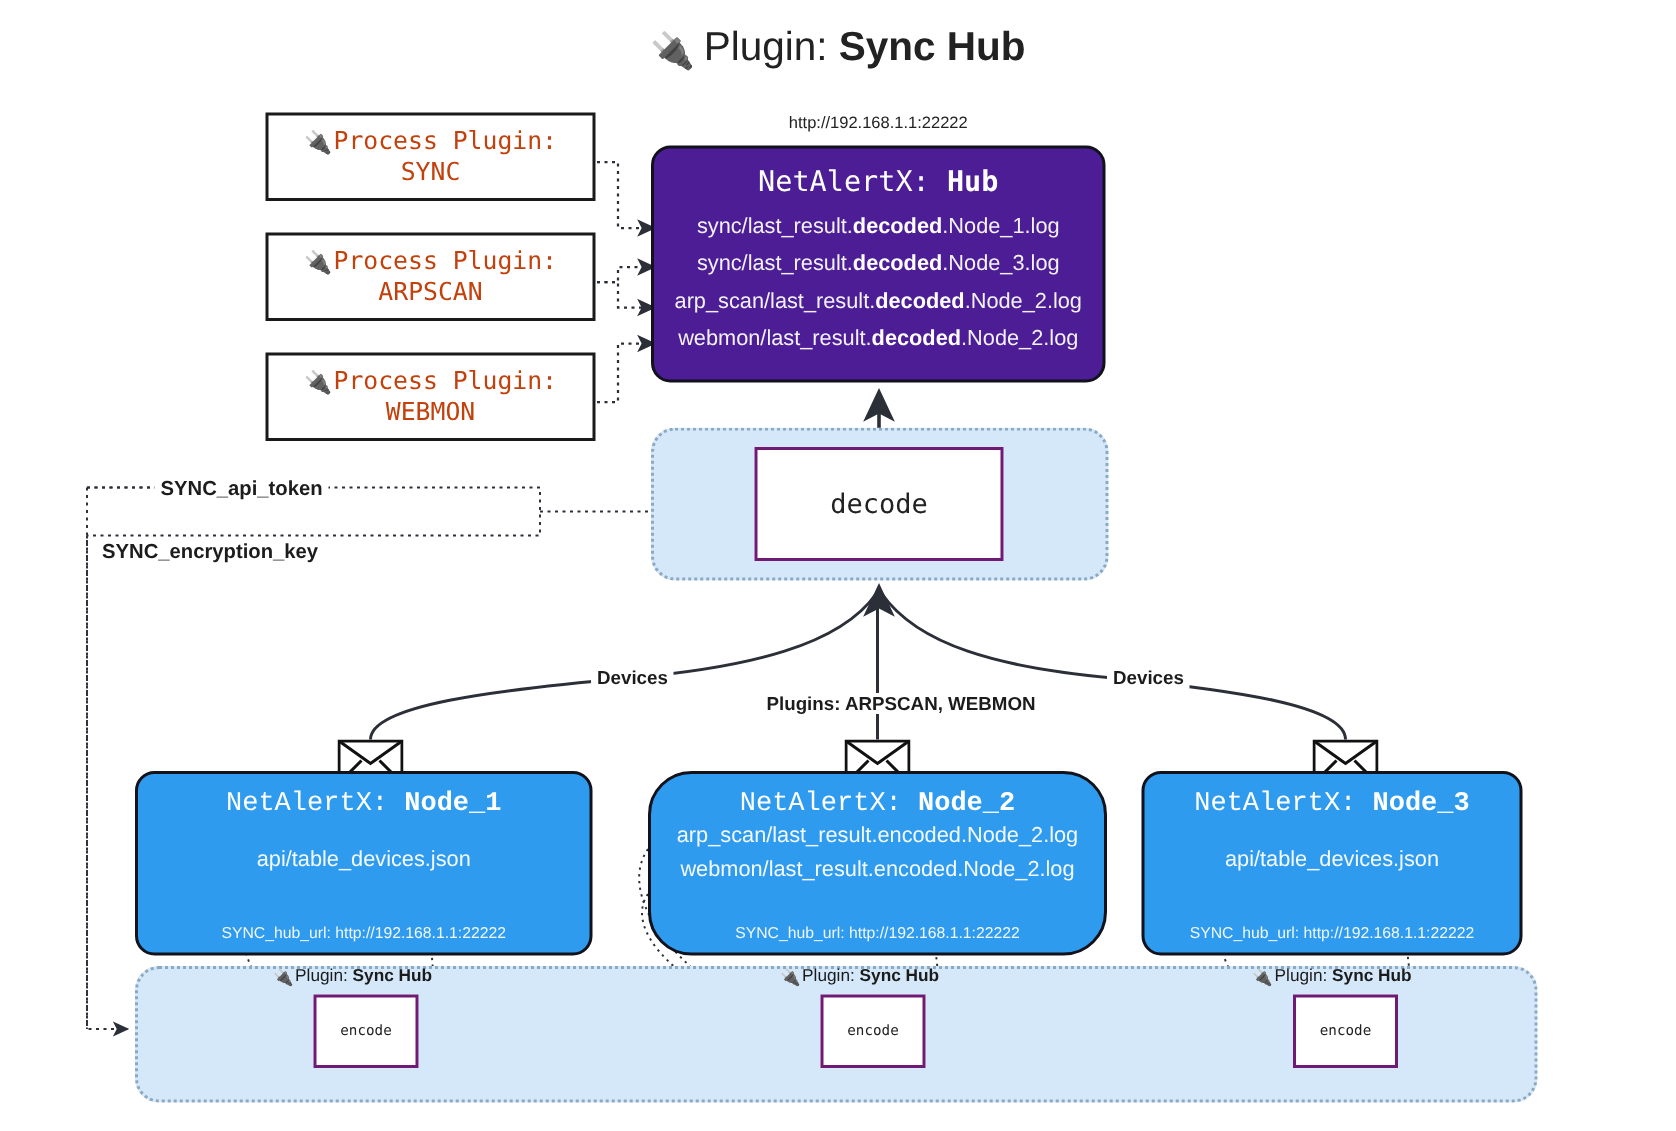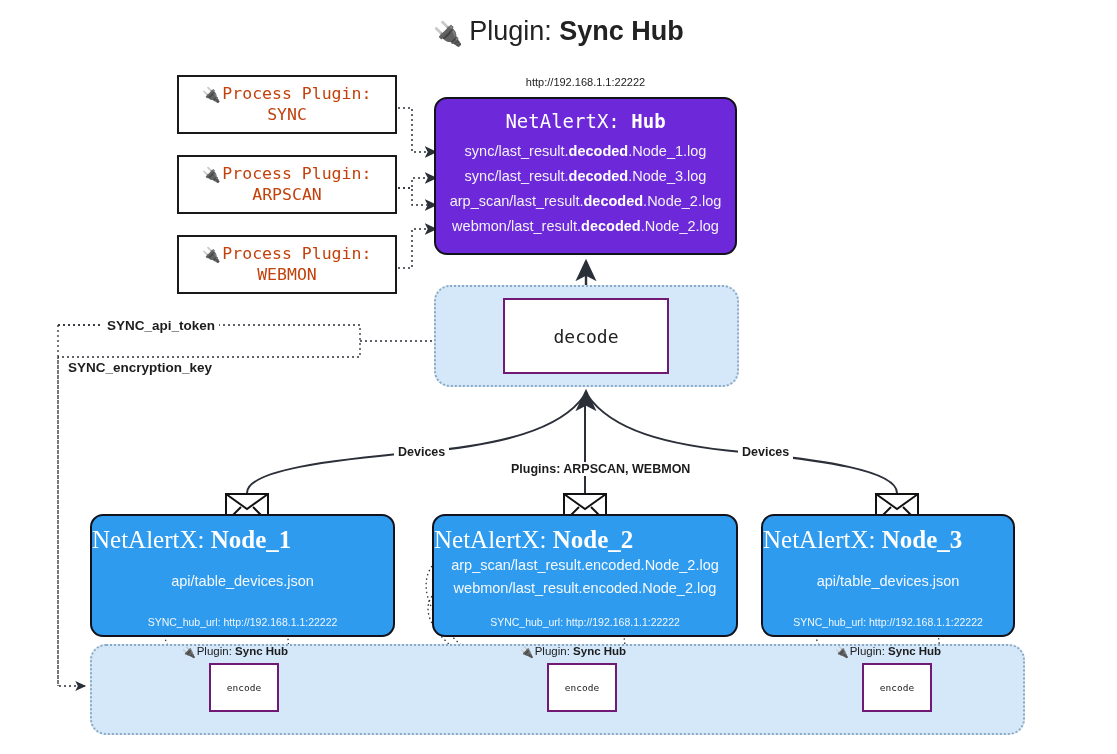--- a/index.html
+++ b/index.html
@@ -43,21 +43,21 @@
     text-align:center;
   }
   .proc-box .l1 { white-space:nowrap; }
   .proc-box .l1 .plug { margin-right:1px; font-size:15px; vertical-align:-1px;
     font-family:"DejaVu Sans", sans-serif; }
 
   
   .hub {
     position:absolute;
     left:434px; top:97px; width:303px; height:158px;
-    background:#6d28d9;
+    background:#4c1d95;
     border:2.5px solid #11121c;
     border-radius:13px;
     color:#ffffff;
     padding-top:11px;
   }
   .hub-title {
     font-family:"DejaVu Sans Mono", monospace;
     font-size:19px; text-align:center; margin-bottom:7px;
     white-space:nowrap;
   }
@@ -111,26 +111,26 @@
   .nodebox {
     position:absolute;
     background:#2e9bef;
     border:2.5px solid #11121c;
     border-radius:13px;
     color:#ffffff;
     top:514px;
     padding-top:10px;
   }
   #node-1 { left:90px;  width:305px; height:123px; }
-  #node-2 { left:432px; width:306px; height:123px; }
+  #node-2 { left:432px; width:306px; height:123px;border-radius:29px; }
   #node-3 { left:761px; width:254px; height:123px; }
 
   .node-title {
-    font-family:Liberation Serif, serif;
-    font-size:25px; text-align:left; white-space:nowrap;
+    font-family:Liberation Mono, monospace;
+    font-size:18px; text-align:center; white-space:nowrap;
   }
   .node-title b { font-weight:700; }
   .node-lines { }
   .node-line {
     font-size:14.5px; line-height:1.62; text-align:center;
     white-space:nowrap; color:#f4f9ff;
   }
   .node-foot {
     position:absolute; left:0; bottom:7px; width:100%;
     text-align:center; font-size:10.5px; color:#f0f7ff; white-space:nowrap;

